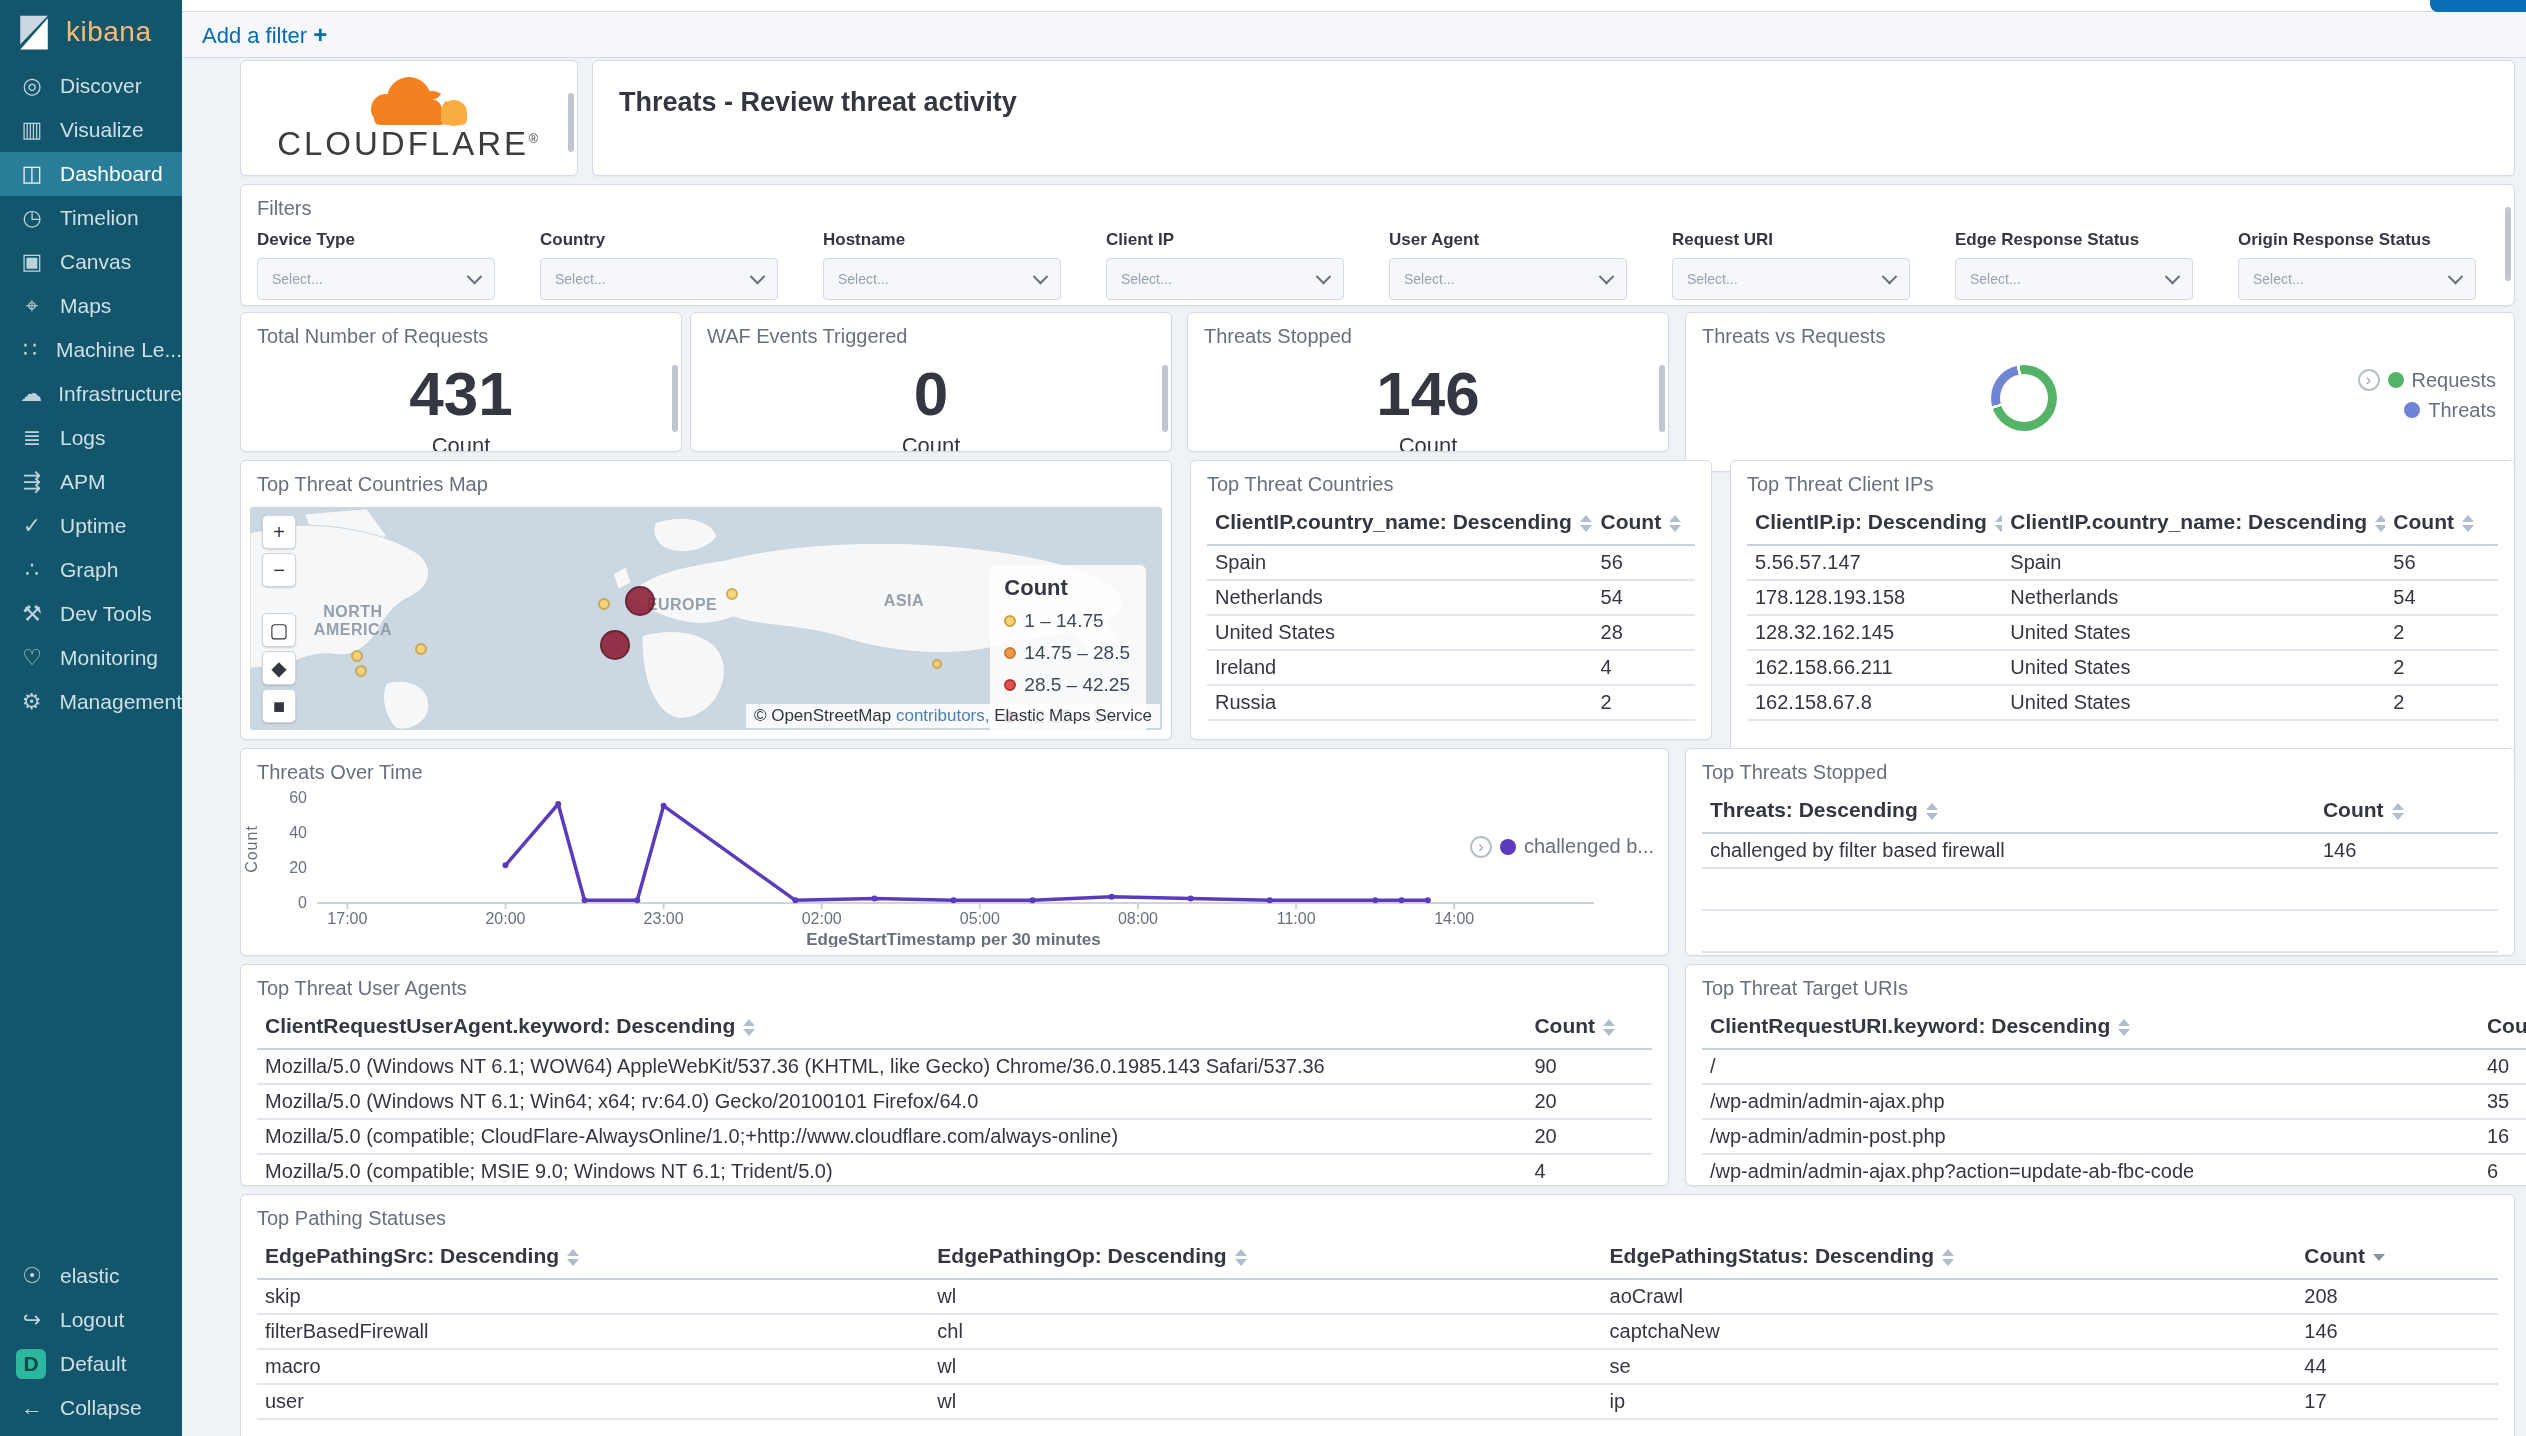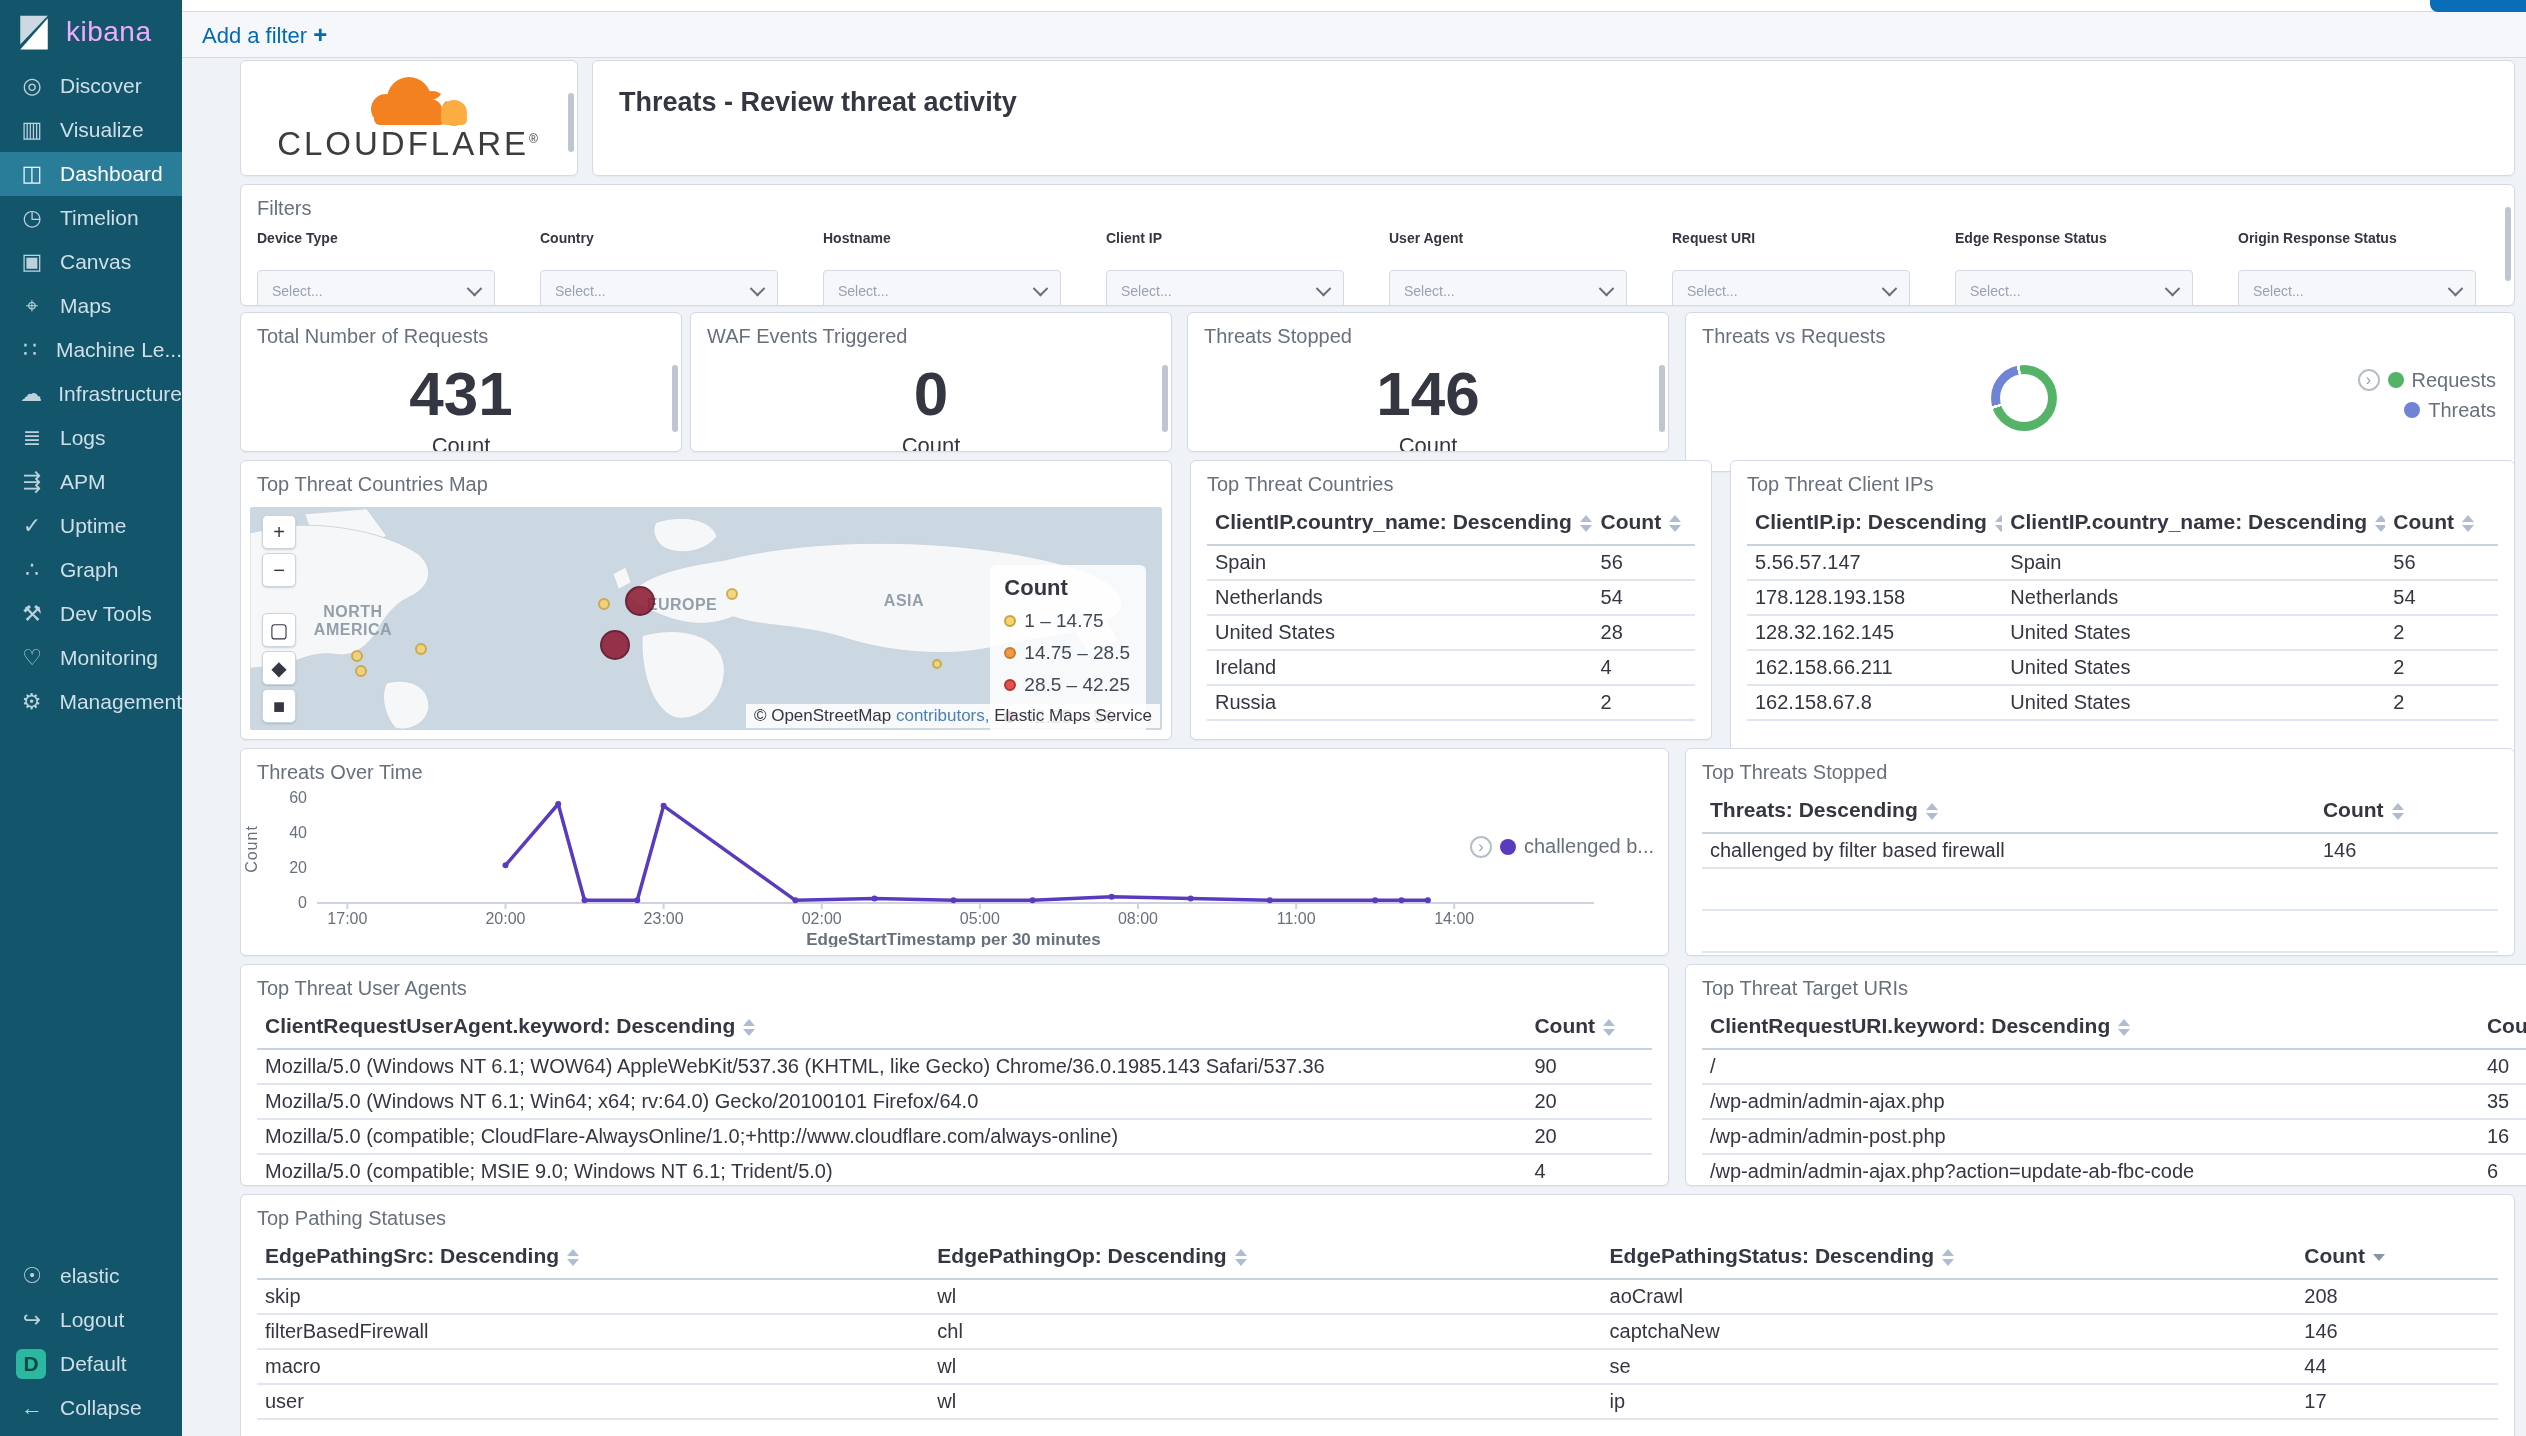--- a/index.html
+++ b/index.html
@@ -2,21 +2,21 @@
 <html><head>
 <meta charset="utf-8">
 <style>
   * { box-sizing: border-box; margin: 0; padding: 0; }
   html,body { width:2526px; height:1436px; overflow:hidden; }
   body { position:relative; background:#eff3f7; font-family:"Liberation Sans", sans-serif; color:#343741; }
 
   
   .sidebar { position:absolute; left:0; top:0; width:182px; height:1436px; background:#13566c; z-index:30; }
   .logo-row { display:flex; align-items:center; gap:12px; padding:12px 14px; height:64px; }
-  .logo-text { color:#f0abfc; font-size:28px; letter-spacing:.5px; }
+  .logo-text { color:#fdba74; font-size:28px; letter-spacing:.5px; }
   .nav-item { display:flex; align-items:center; gap:14px; height:44px; padding:0 0 0 18px; color:#cfdfe8; cursor:pointer; }
   .nav-item.active { background:#2a7d98; color:#fff; }
   .nav-icon { width:28px; font-size:22px; text-align:center; opacity:.9; }
   .nav-label { font-size:21px; white-space:nowrap; }
   .side-footer { position:absolute; left:0; bottom:6px; width:100%; }
   .badge-d { width:30px; height:30px; border-radius:6px; background:#2fc2a7; color:#0b4a42; font-weight:bold; font-size:21px; display:flex; align-items:center; justify-content:center; margin-left:-2px; }
 
   
   .topstrip { position:absolute; left:182px; top:0; right:0; height:12px; background:#fff; border-bottom:1px solid #d3dae6; }
   .update-btn-frag { position:absolute; right:0; top:0; width:96px; height:12px; background:#0a6db8; border-bottom-left-radius:8px; }
@@ -31,21 +31,21 @@
 
   
   .logo-panel  { left:240px; top:60px;  width:338px;  height:116px; }
   .title-panel { left:592px; top:60px;  width:1923px; height:116px; }
   .dash-title  { font-size:27px; font-weight:bold; color:#343741; padding:26px 0 0 26px; }
 
   
   .filters-panel { left:240px; top:184px; width:2275px; height:122px; }
   .filter-groups { display:flex; gap:45px; padding:10px 0 0 16px; }
   .fgroup { width:238px; }
-  .flabel { font-size:14px; font-weight:bold; color:#343741; margin-bottom:24px; white-space:nowrap; }
+  .flabel { font-size:17px; font-weight:bold; color:#343741; margin-bottom:8px; white-space:nowrap; }
   .select { height:42px; background:#f5f7fa; border:1px solid #d3dae6; border-radius:4px; display:flex; align-items:center; justify-content:space-between; padding:0 14px; cursor:pointer; }
   .select .ph { color:#98a2b3; font-size:14px; }
   .chev { width:11px; height:11px; border-right:2px solid #69707d; border-bottom:2px solid #69707d; transform:rotate(45deg) translate(-2px,-2px); }
 
   
   .metric-value { font-size:62px; font-weight:bold; text-align:center; margin-top:10px; color:#343741; }
   .metric-unit  { font-size:22px; text-align:center; margin-top:4px; color:#343741; }
 
   
   .donut { position:absolute; left:305px; top:52px; width:66px; height:66px; border-radius:50%; }

